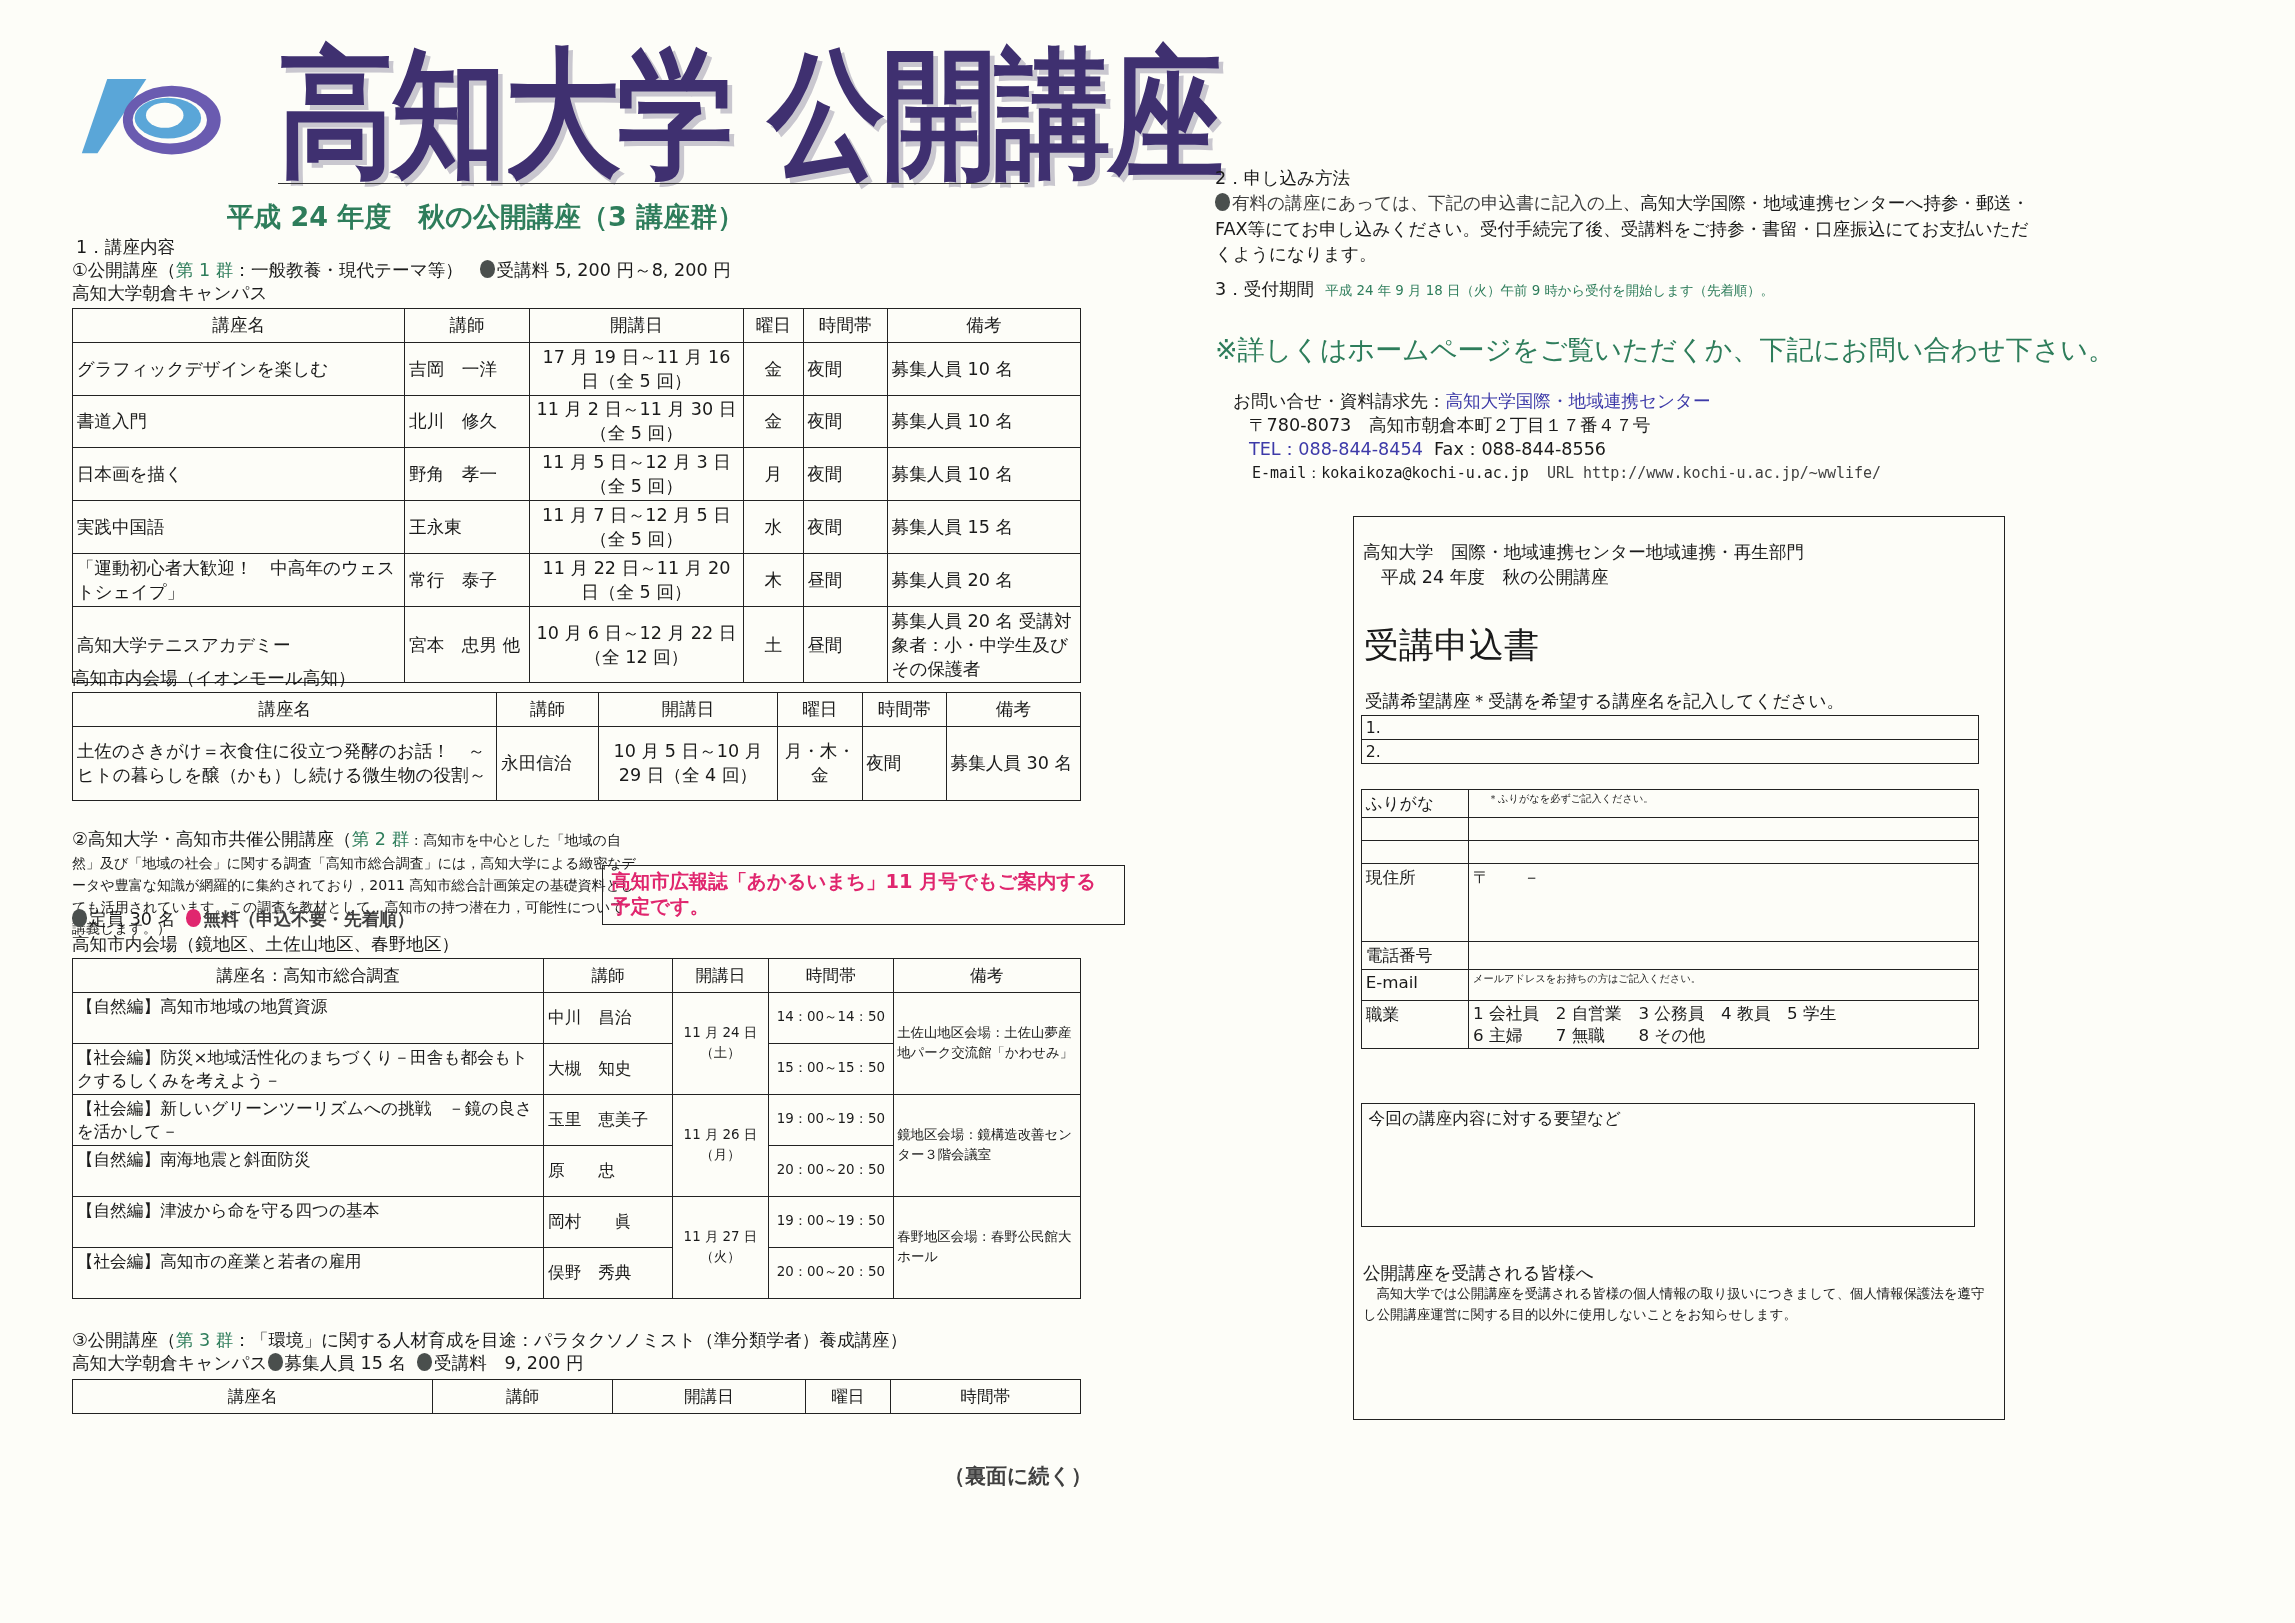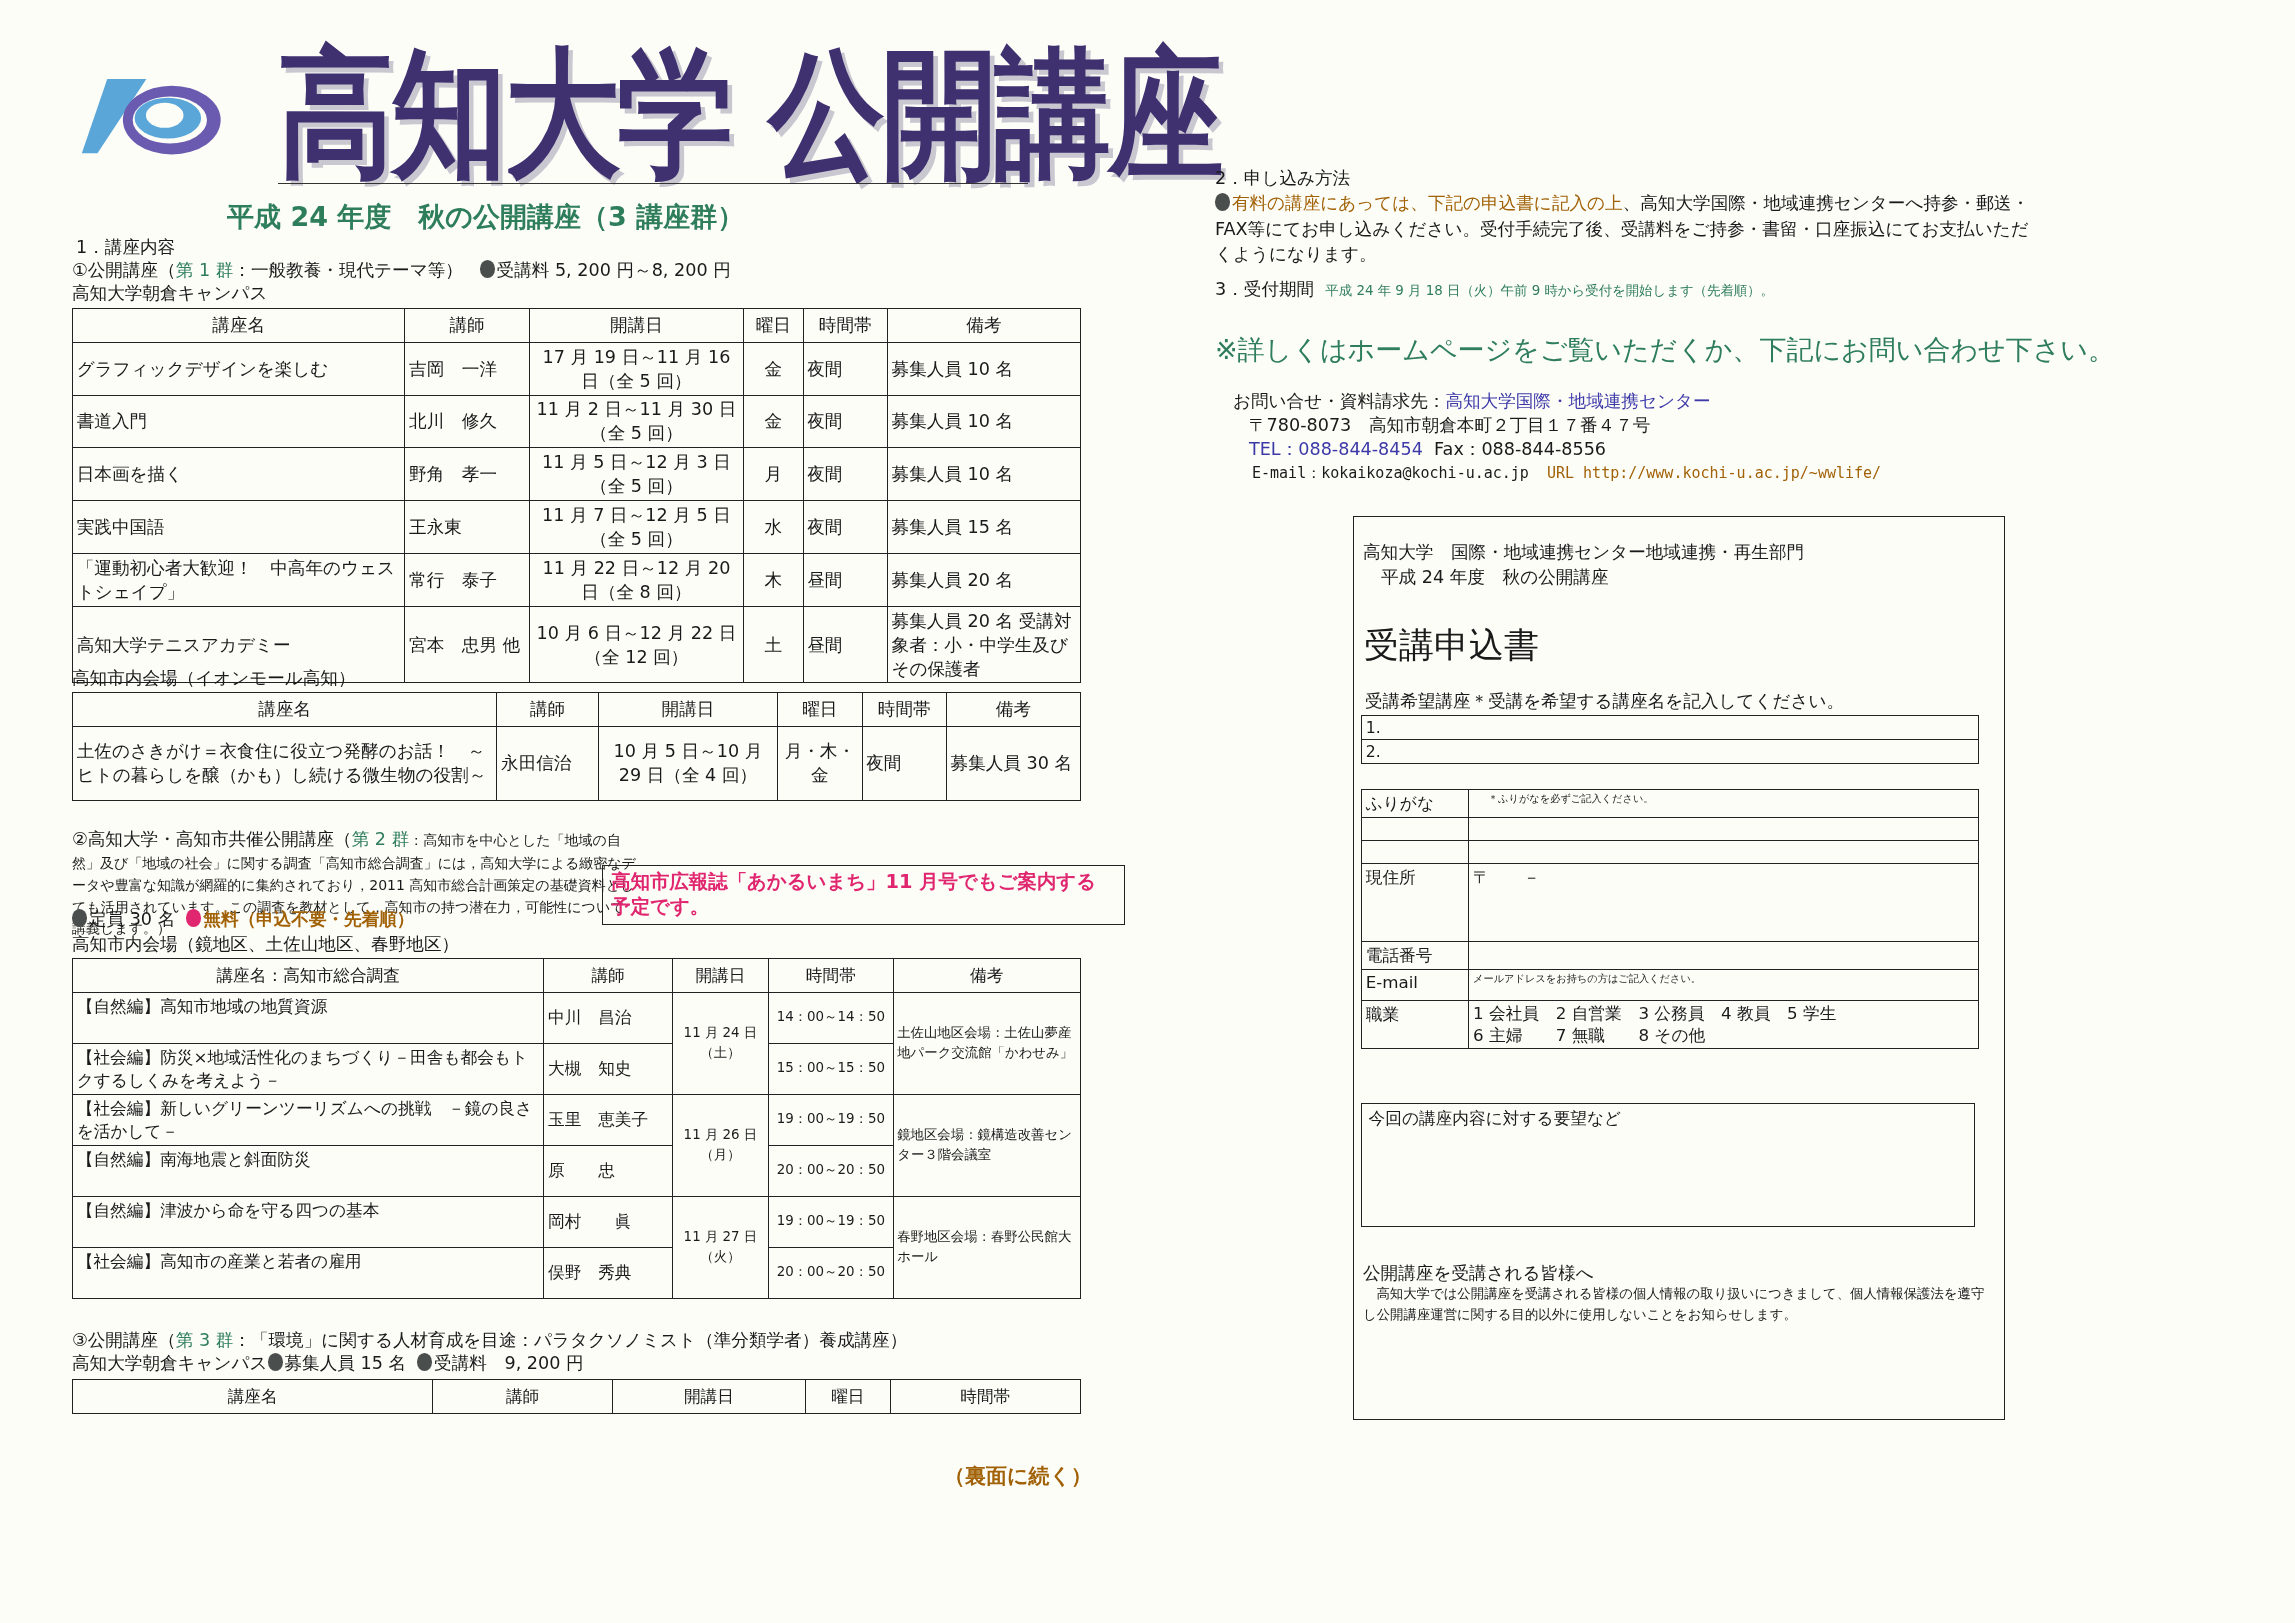--- a/index.html
+++ b/index.html
@@ -3,21 +3,21 @@
 <meta charset="utf-8">
 <style>
   html, body { margin:0; padding:0; }
   body {
     width:2295px; height:1623px; position:relative; overflow:hidden;
     background:#fdfdf8; color:#1a1a1a;
     font-family:"DejaVu Sans", "Liberation Sans", sans-serif;
   }
   .abs { position:absolute; }
   .green { color:#2e7d5b; }
-  .pink { color:#a16207; }
+  .pink { color:#404040; }
   .blue { color:#3d3aa8; }
   .dot { display:inline-block; width:15px; height:17.6px; border-radius:50%; background:#4a4f4d; vertical-align:-1.9px; margin-right:1.9px; }
   .dot.pink-dot { background:#e0266e; }
 
   
   .logo { left:74px; top:69px; width:176px; height:106px; }
   .main-title { left:278px; top:44px; font-size:116px; font-weight:bold; color:#3f3070; letter-spacing:-2.8px;
     text-shadow:4.6px 4.6px 0 #c9c7cf; line-height:1; font-family:"DejaVu Sans", sans-serif; transform:scaleY(1.2); transform-origin:top left; }
   .title-underline { left:278px; top:183px; width:750px; height:1.4px; background:#333; }
   .subtitle { left:227px; top:199px; font-size:27px; font-weight:bold; color:#2e7d5b; }
@@ -96,21 +96,21 @@
     <td>実践中国語</td>
     <td>王永東</td>
     <td class="c">11 月 7 日～12 月 5 日（全 5 回）</td>
     <td class="c">水</td>
     <td>夜間</td>
     <td>募集人員 15 名</td>
   </tr>
   <tr style="height:51px;">
     <td>「運動初心者大歓迎！　中高年のウェストシェイプ」</td>
     <td>常行　泰子</td>
-    <td class="c">11 月 22 日～12 月 20 日（全 8 回）</td>
+    <td class="c">11 月 22 日～11 月 20 日（全 5 回）</td>
     <td class="c">木</td>
     <td>昼間</td>
     <td>募集人員 20 名</td>
   </tr>
   <tr style="height:67px;">
     <td>高知大学テニスアカデミー</td>
     <td>宮本　忠男 他</td>
     <td class="c">10 月 6 日～12 月 22 日（全 12 回）</td>
     <td class="c">土</td>
     <td>昼間</td>

